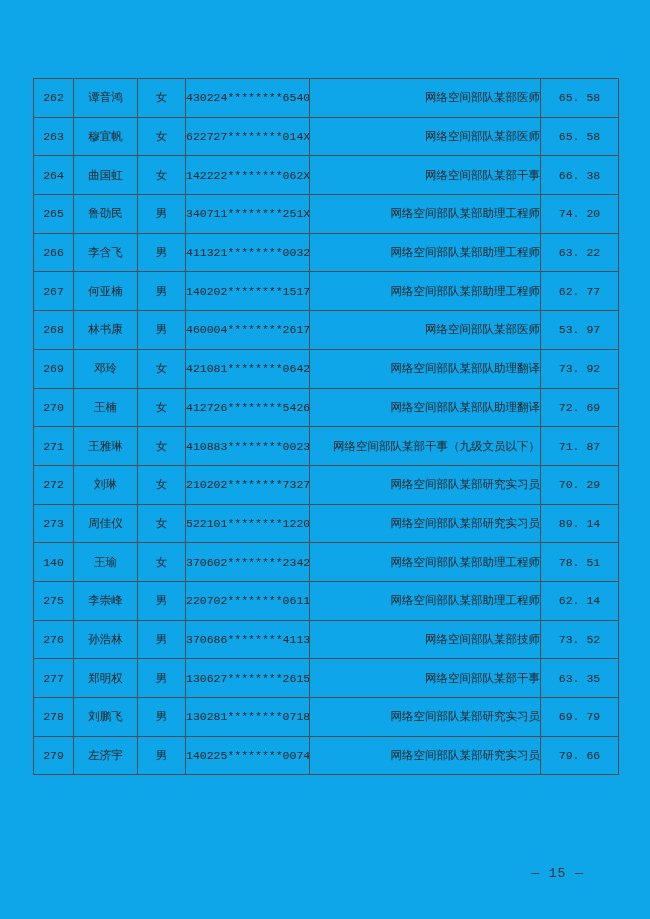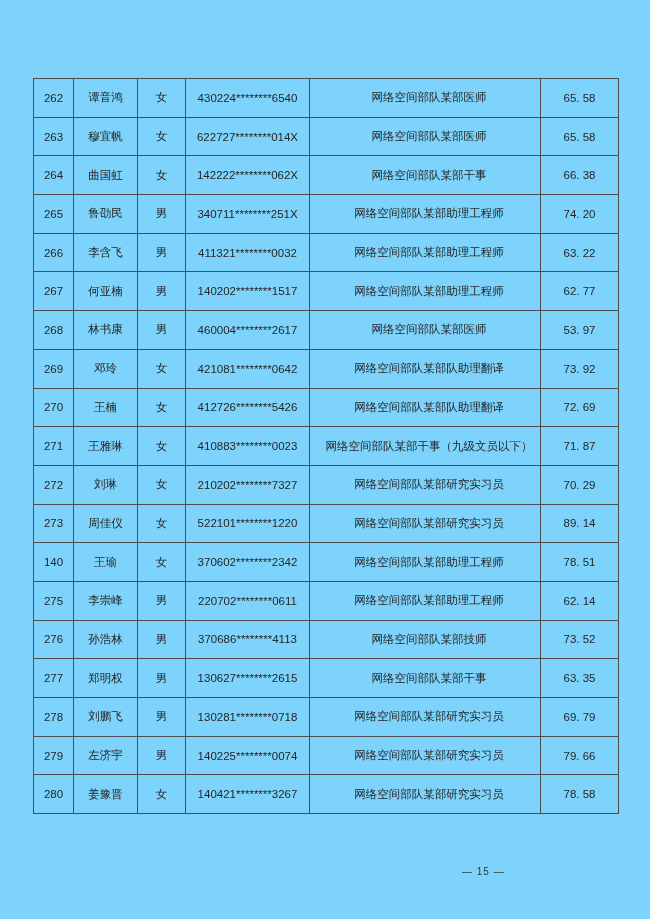--- a/index.html
+++ b/index.html
@@ -4,22 +4,22 @@
 <style>
   html, body {
     margin: 0;
     padding: 0;
     background: #ffffff;
   }
   .page {
     position: relative;
     width: 650px;
     height: 919px;
-    background: #7dd3fc;
-    font-family: Liberation Sans, sans-serif;
+    background: #0ea5e9;
+    font-family: Liberation Mono, monospace;
     overflow: hidden;
     color: #262626;
   }
   table.score-table {
     position: absolute;
     left: 33px;
     top: 78px;
     width: 585px;
     border-collapse: collapse;
     table-layout: fixed;
@@ -29,36 +29,36 @@
     height: 37.7px;
     padding: 0;
     text-align: center;
     vertical-align: middle;
     font-size: 11.5px;
     color: #262626;
     white-space: nowrap;
     overflow: hidden;
   }
   table.score-table td.c-pos {
-    text-align: center;
+    text-align: right;
     padding-left: 8px;
   }
   table.score-table col.w-num    { width: 40px; }
   table.score-table col.w-name   { width: 64px; }
   table.score-table col.w-gender { width: 48px; }
   table.score-table col.w-id     { width: 124px; }
   table.score-table col.w-pos    { width: 231px; }
   table.score-table col.w-score  { width: 78px; }
   .page-number {
     position: absolute;
     top: 866px;
     left: 462px;
     width: 122px;
-    text-align: left;
-    font-size: 10px;
+    text-align: right;
+    font-size: 13px;
     letter-spacing: 1px;
     color: #333333;
   }
 </style>
 </head>
 <body>
 
 <div class="page">
   <table class="score-table">
     <colgroup>
@@ -207,25 +207,17 @@
         <td class="c-score">69. 79</td>
       </tr>
       <tr>
         <td class="c-num">279</td>
         <td class="c-name">左济宇</td>
         <td class="c-gender">男</td>
         <td class="c-id">140225********0074</td>
         <td class="c-pos">网络空间部队某部研究实习员</td>
         <td class="c-score">79. 66</td>
       </tr>
-      <tr>
-        <td class="c-num">280</td>
-        <td class="c-name">姜豫晋</td>
-        <td class="c-gender">女</td>
-        <td class="c-id">140421********3267</td>
-        <td class="c-pos">网络空间部队某部研究实习员</td>
-        <td class="c-score">78. 58</td>
-      </tr>
     </tbody>
   </table>
 
   <div class="page-number">— 15 —</div>
 </div>
 
 </body></html>

